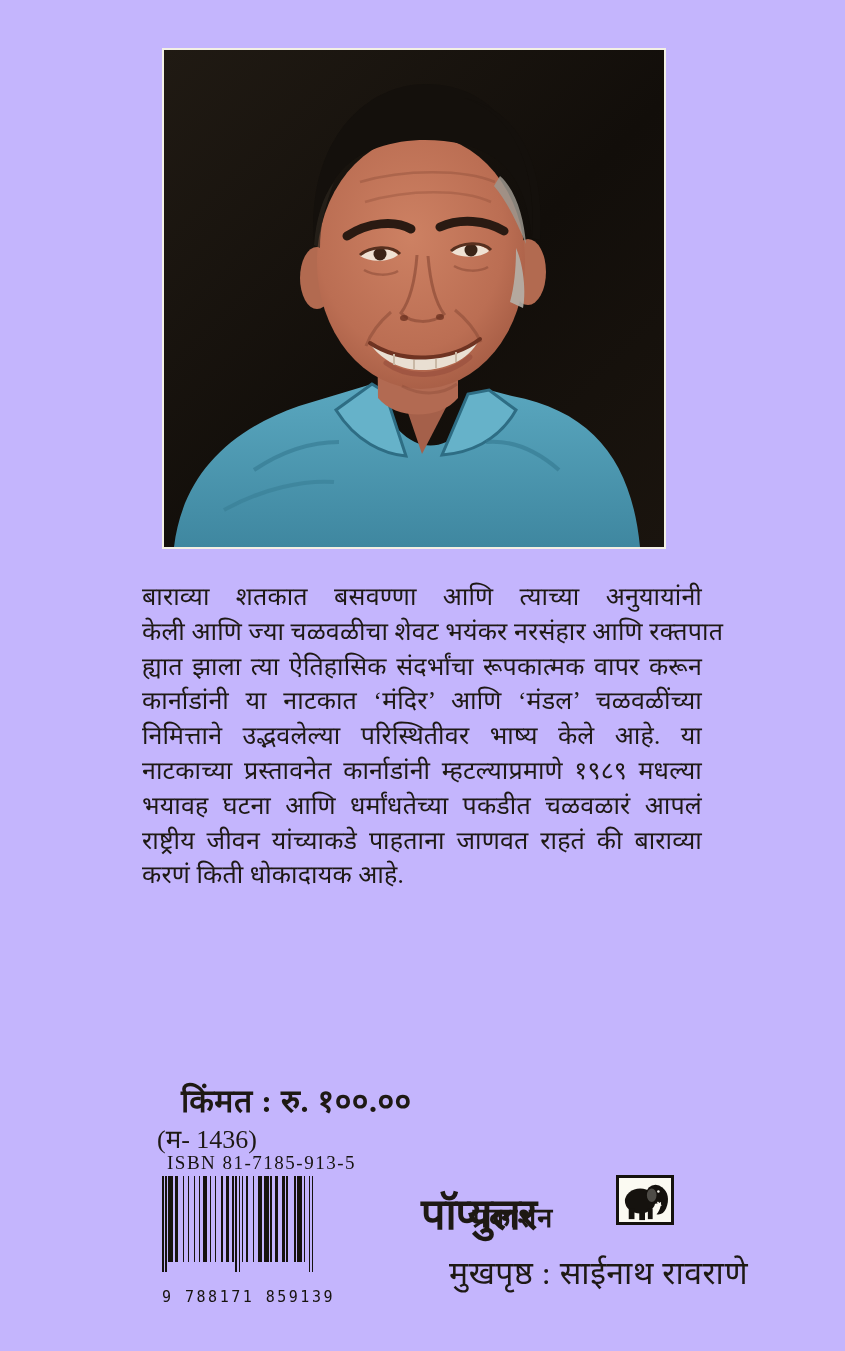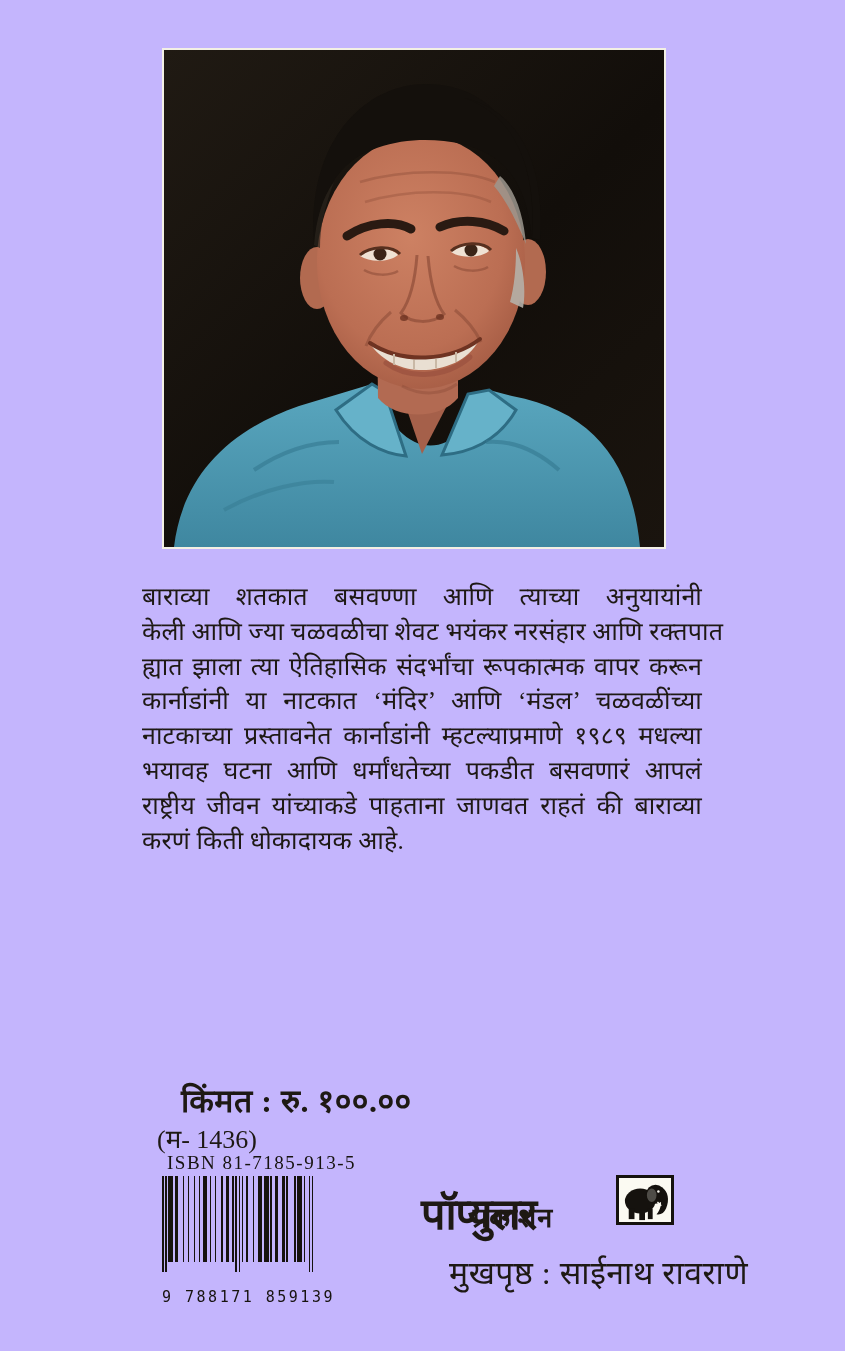--- a/index.html
+++ b/index.html
@@ -200,22 +200,23 @@
       <path d="M222,313 C245,330 282,328 306,307" stroke="#9c5340" stroke-width="5" fill="none" opacity="0.8" stroke-linecap="round"></path>
       <path d="M238,336 C257,346 278,345 293,334" stroke="#8a4a36" stroke-width="3" fill="none" opacity="0.4"></path>
     </svg>
   </div>
 
   <div class="synopsis">
     <div class="syn-line">बाराव्या शतकात बसवण्णा आणि त्याच्या अनुयायांनी</div>
     <div class="syn-line">केली आणि ज्या चळवळीचा शेवट भयंकर नरसंहार आणि रक्तपात</div>
     <div class="syn-line">ह्यात झाला त्या ऐतिहासिक संदर्भांचा रूपकात्मक वापर करून</div>
     <div class="syn-line">कार्नाडांनी या नाटकात ‘मंदिर’ आणि ‘मंडल’ चळवळींच्या</div>
+    <div class="syn-line">निमित्ताने उद्भवलेल्या परिस्थितीवर भाष्य केले आहे. या</div>
     <div class="syn-line">नाटकाच्या प्रस्तावनेत कार्नाडांनी म्हटल्याप्रमाणे १९८९ मधल्या</div>
-    <div class="syn-line">भयावह घटना आणि धर्मांधतेच्या पकडीत बसवणारं आपलं</div>
+    <div class="syn-line">भयावह घटना आणि धर्मांधतेच्या पकडीत चळवळारं आपलं</div>
     <div class="syn-line">राष्ट्रीय जीवन यांच्याकडे पाहताना जाणवत राहतं की बाराव्या</div>
     <div class="syn-line last">करणं किती धोकादायक आहे.</div>
   </div>
 
   <div class="price">किंमत : रु. १००.००</div>
   <div class="catalog">(म- 1436)</div>
 
   <div class="isbn-label">ISBN 81-7185-913-5</div>
   <div class="barcode">
     <div class="bars">

